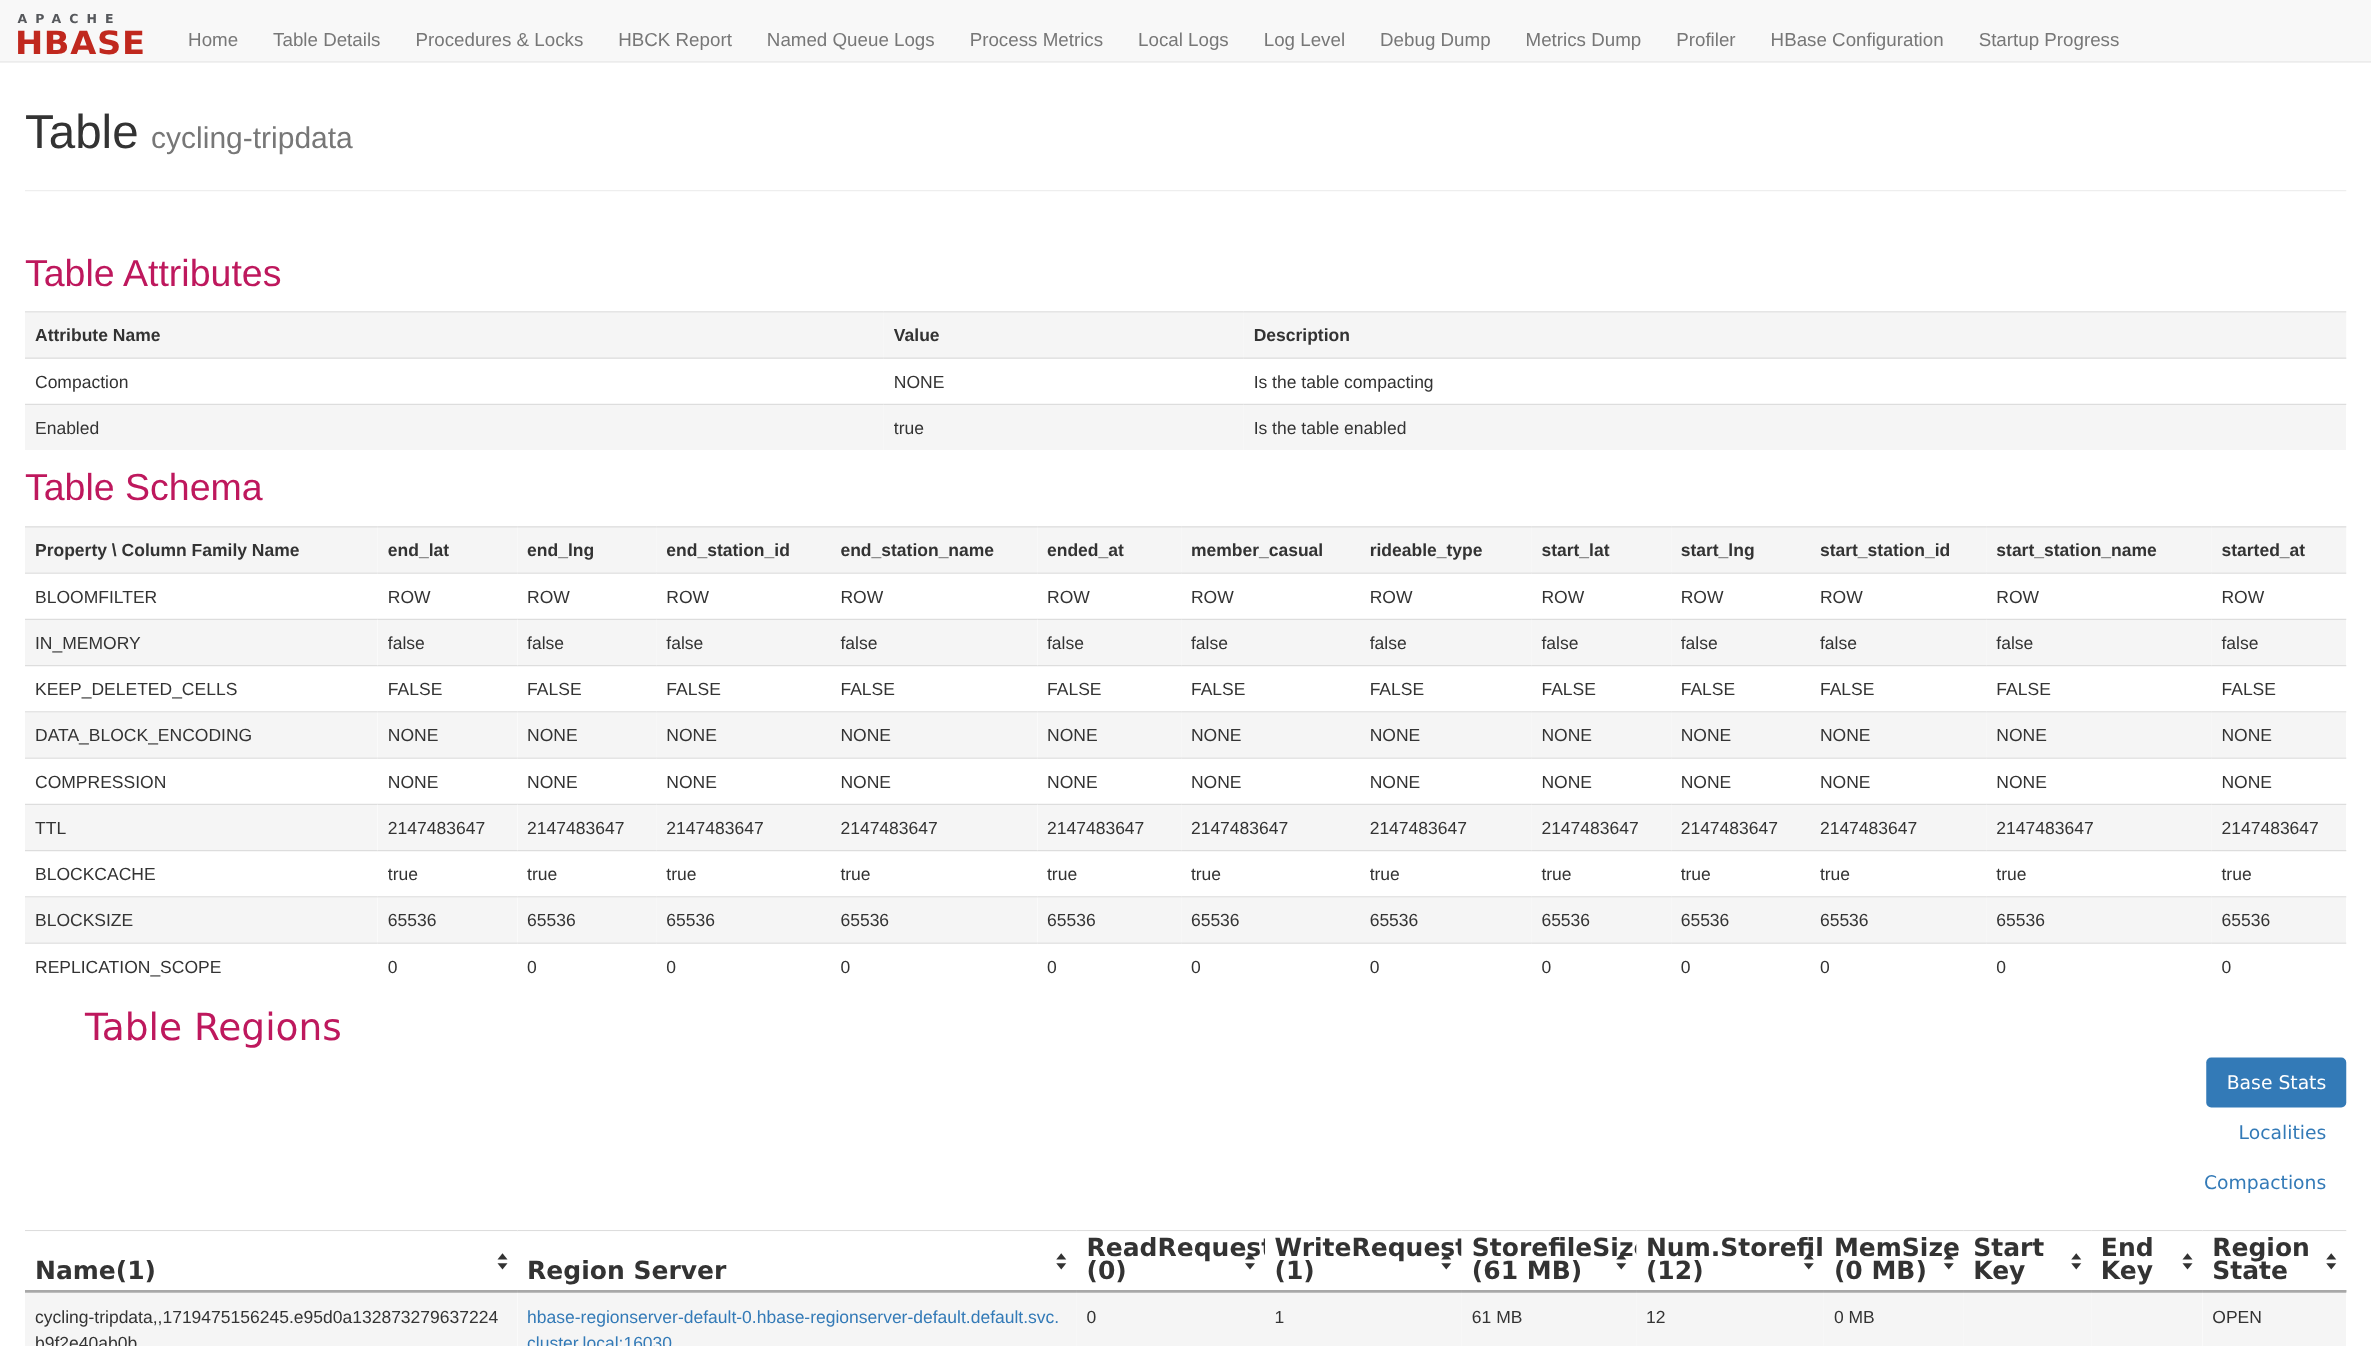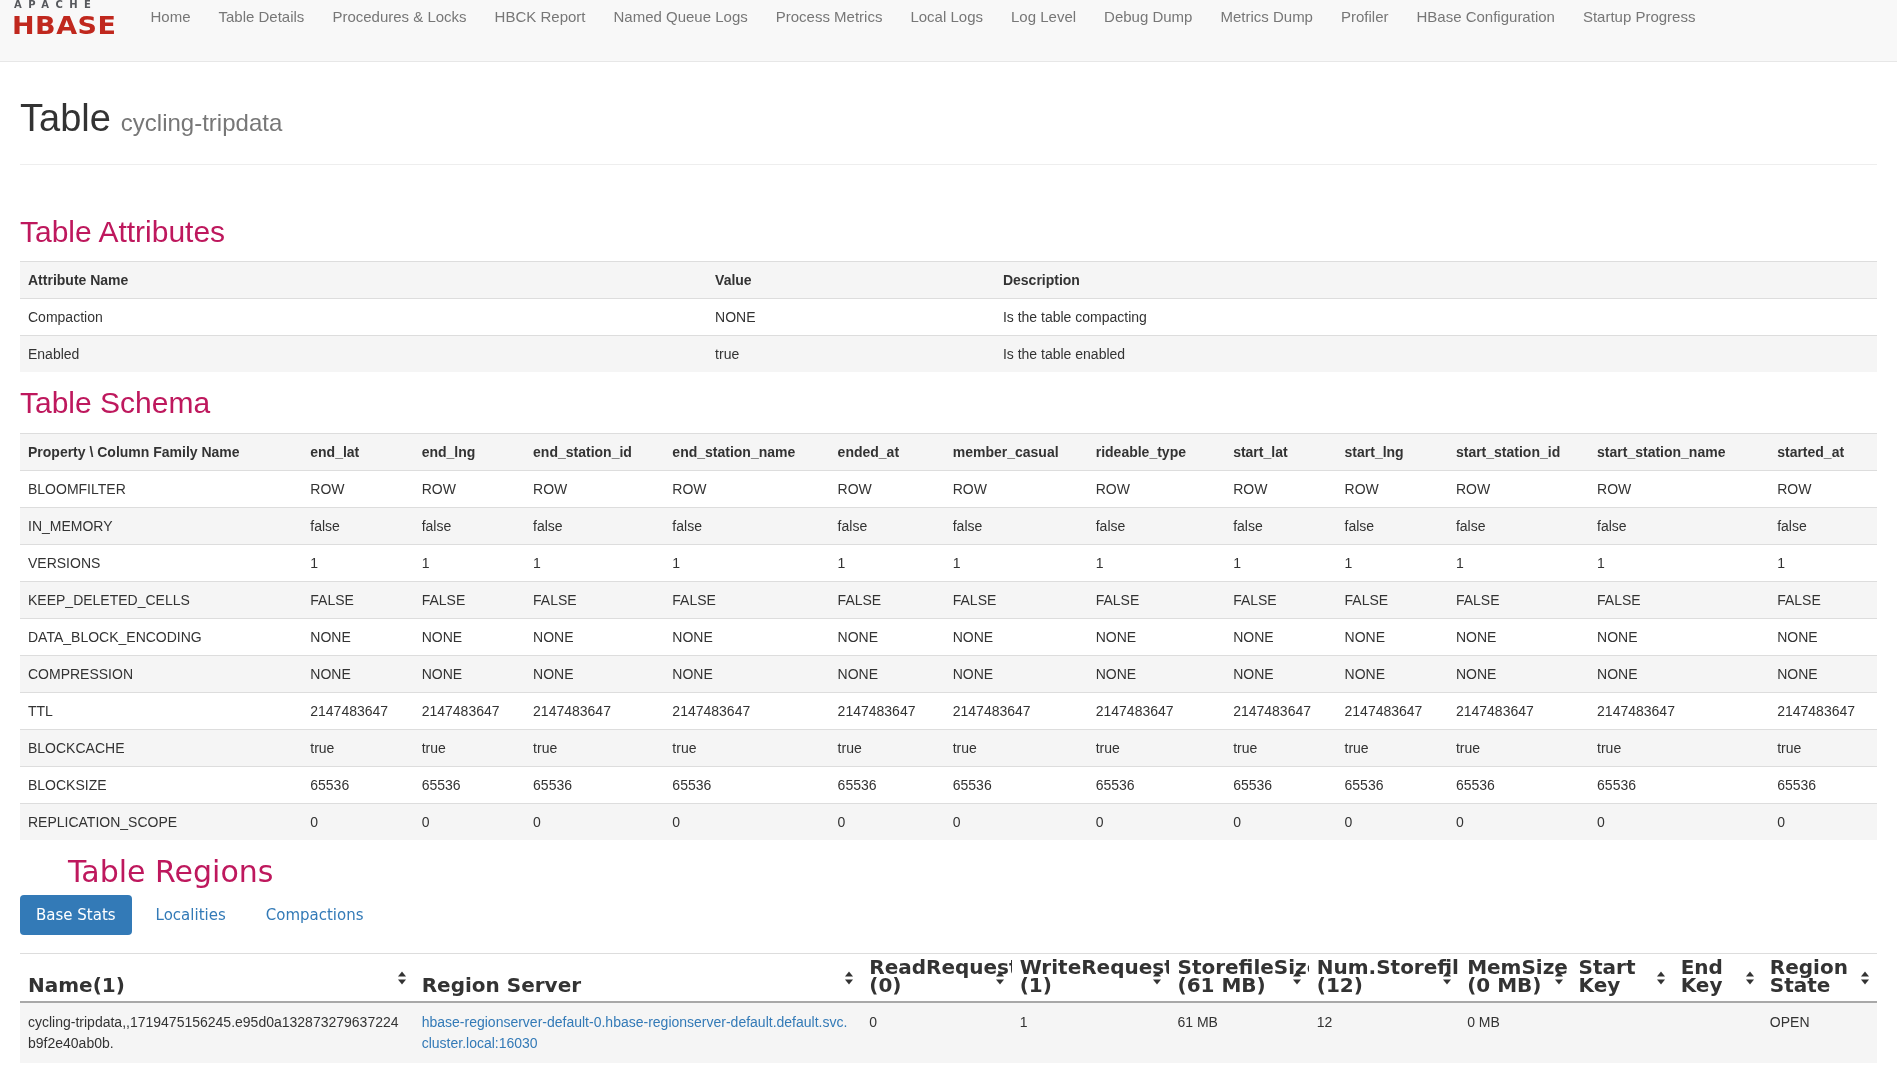--- a/index.html
+++ b/index.html
@@ -7,23 +7,23 @@
   body {
     width:1897px; height:1077px; overflow:hidden;
     background:#fff; color:var(--text,#333);
     font-family:"Liberation Sans", sans-serif;
     font-size:14px;
   }
   a { color:var(--accent,#337ab7); text-decoration:none; }
 
   
   .navbar {
-    height:62px; background:var(--navbar-bg,#f8f8f8);
+    height:50px; background:var(--navbar-bg,#f8f8f8);
     border-bottom:1px solid var(--navbar-border,#e7e7e7);
-    display:flex; align-items:flex-start; padding:0 10px 0 12px;
+    display:flex; align-items:flex-end; padding:0 10px 0 12px;
   }
   .logo { display:flex; flex-direction:column; line-height:1; margin-right:20px; cursor:pointer; user-select:none; }
   .logo-top {
     font-family:"DejaVu Sans", sans-serif;
     font-size:10px; font-weight:bold; letter-spacing:6.5px;
     color:#56585c; margin-bottom:1px; margin-left:2px;
   }
   .logo-bottom {
     font-family:"DejaVu Sans", sans-serif;
     font-size:27px; font-weight:800; letter-spacing:0.5px;
@@ -48,21 +48,21 @@
   table { width:100%; border-collapse:collapse; table-layout:fixed; font-size:14px; }
   .section-attributes table, .section-schema table { margin-top:12px; }
   th, td { padding:8px; text-align:left; vertical-align:bottom; border-top:1px solid var(--border,#ddd); line-height:20px; }
   thead.shade th { background:var(--stripe,#f5f5f5); font-weight:bold; }
   tbody.striped tr:nth-child(even) { background:var(--stripe,#f5f5f5); }
   td { overflow:hidden; white-space:nowrap; text-overflow:clip; }
 
   
   .section-regions { font-family:"DejaVu Sans", sans-serif; }
   .section-regions h2 { margin-top:15px;margin-left:48px; }
-  .tabs { display:flex; align-items:flex-end; margin-top:6px; }
+  .tabs { display:flex; align-items:flex-end; margin-top:6px;flex-direction:column; }
   .tab {
     padding:10px 16px; font-size:15px; line-height:20px;
     border-radius:4px; cursor:pointer; color:var(--accent,#337ab7);
   }
   .tab.active { background:var(--accent,#337ab7); color:#fff; }
   .tab + .tab { margin-left:8px; }
 
   .regions-table { margin-top:18px; }
   .regions-table th {
     position:relative; vertical-align:bottom;
@@ -231,35 +231,20 @@
             <td>false</td>
             <td>false</td>
             <td>false</td>
             <td>false</td>
             <td>false</td>
             <td>false</td>
             <td>false</td>
             <td>false</td>
             <td>false</td>
             <td>false</td>
-          </tr>
-          <tr>
-            <td>VERSIONS</td>
-            <td>1</td>
-            <td>1</td>
-            <td>1</td>
-            <td>1</td>
-            <td>1</td>
-            <td>1</td>
-            <td>1</td>
-            <td>1</td>
-            <td>1</td>
-            <td>1</td>
-            <td>1</td>
-            <td>1</td>
           </tr>
           <tr>
             <td>KEEP_DELETED_CELLS</td>
             <td>FALSE</td>
             <td>FALSE</td>
             <td>FALSE</td>
             <td>FALSE</td>
             <td>FALSE</td>
             <td>FALSE</td>
             <td>FALSE</td>

